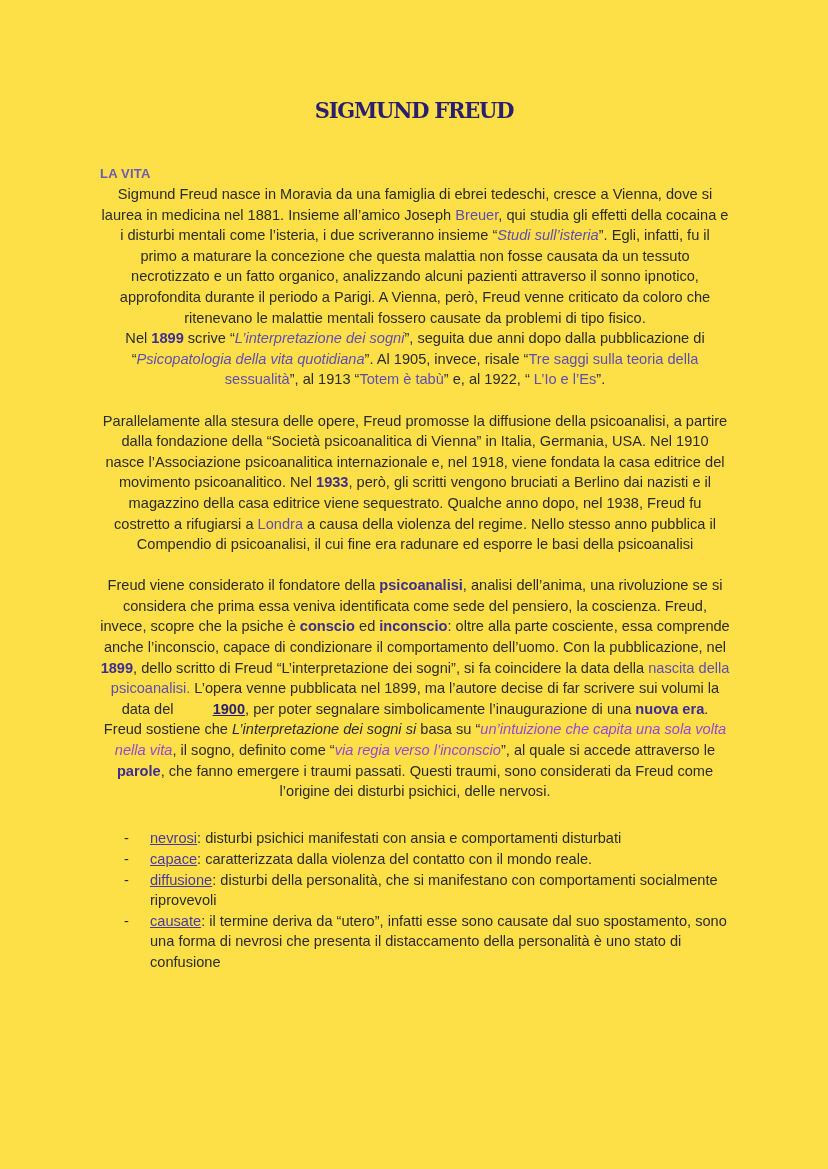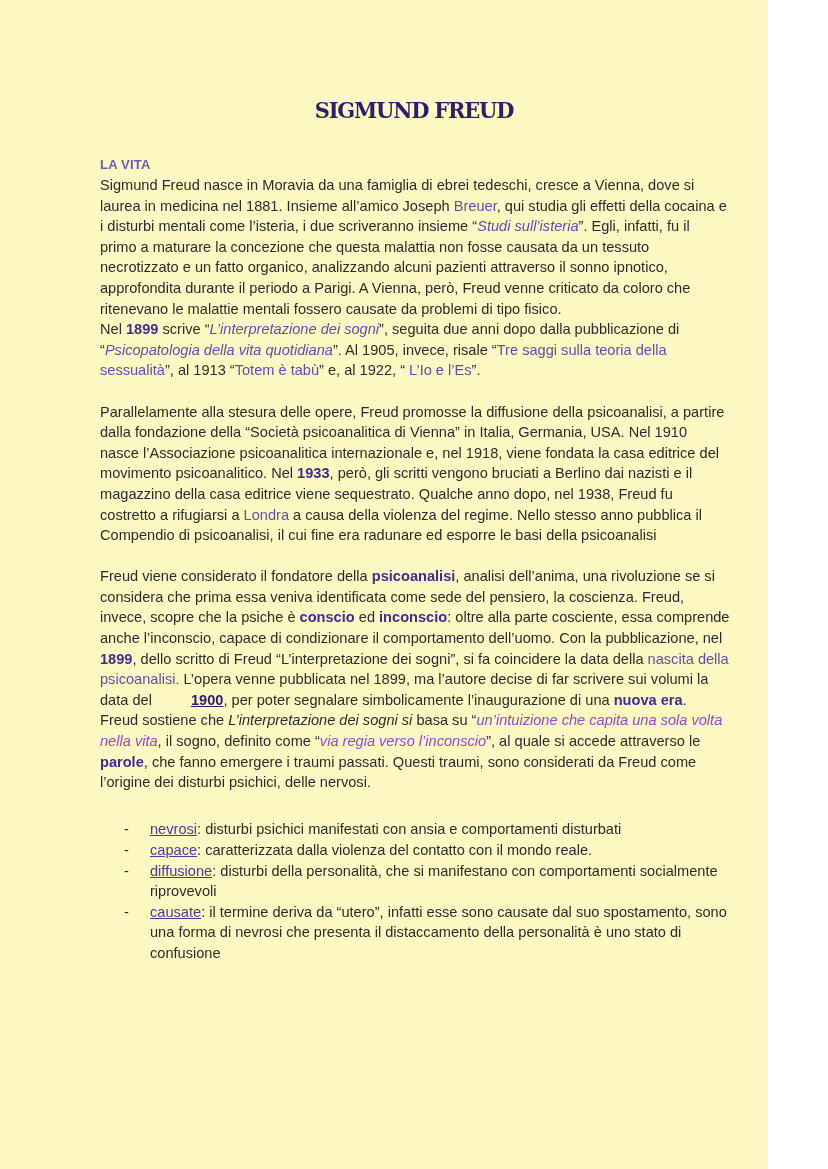--- a/index.html
+++ b/index.html
@@ -1,35 +1,35 @@
 <!DOCTYPE html>
 <html><head>
   <meta charset="utf-8">
   <style>
     html, body { margin: 0; padding: 0; background: #ffffff; }
     body { width: 828px; height: 1169px; position: relative; overflow: hidden; }
     .page {
-      position: absolute; left: 0; top: 0; width: 768px; height: 1169px; background: #fef9c3;
+      position: absolute; left: 0; top: 0; width: 828px; height: 1169px; background: #fde047;
     }
     .title {
       position: absolute; top: 98px; left: 0; width: 828px; text-align: center;
       font-family: "DejaVu Serif", "Liberation Serif", serif;
       font-weight: bold; font-size: 21px; letter-spacing: -1.2px;
       color: #2a1f6e; transform: scaleY(1.05);
     }
     .content {
       position: absolute; left: 100px; top: 148px; width: 630px;
       font-family: "Liberation Sans", "DejaVu Sans", sans-serif;
       font-size: 14.6px; line-height: 20.6px; color: #2b2b2b;
     }
     .section-heading {
       font-weight: bold; color: #6b5bb5; font-size: 13px; letter-spacing: 0.2px;
-      line-height: 20px; margin-top: 7px;
+      line-height: 20px; margin-top: 16px;
     }
-    .para { margin: 0; }
+    .para { margin: 0; text-align: center; }
     .gap { height: 20.6px; }
     .seg-link { color: #5f4db0; }
     .seg-bold { color: #3f2d91; font-weight: bold; }
     .seg-ital { font-style: italic; margin-top: 44px; }
     .seg-italLink { font-style: italic; color: #5f4db0; }
     .seg-boldUnder { color: #2a1f6e; font-weight: bold; text-decoration: underline; margin-left: 35px; }
     .seg-magenta { font-style: italic; color: #9a45d6; }
     .seg-under { color: #4a3a9e; text-decoration: underline; }
     ul.bullets { list-style: none; margin: 0; padding: 0; margin-top: 6px; }
     ul.bullets li { position: relative; padding-left: 50px; margin: 0; }

